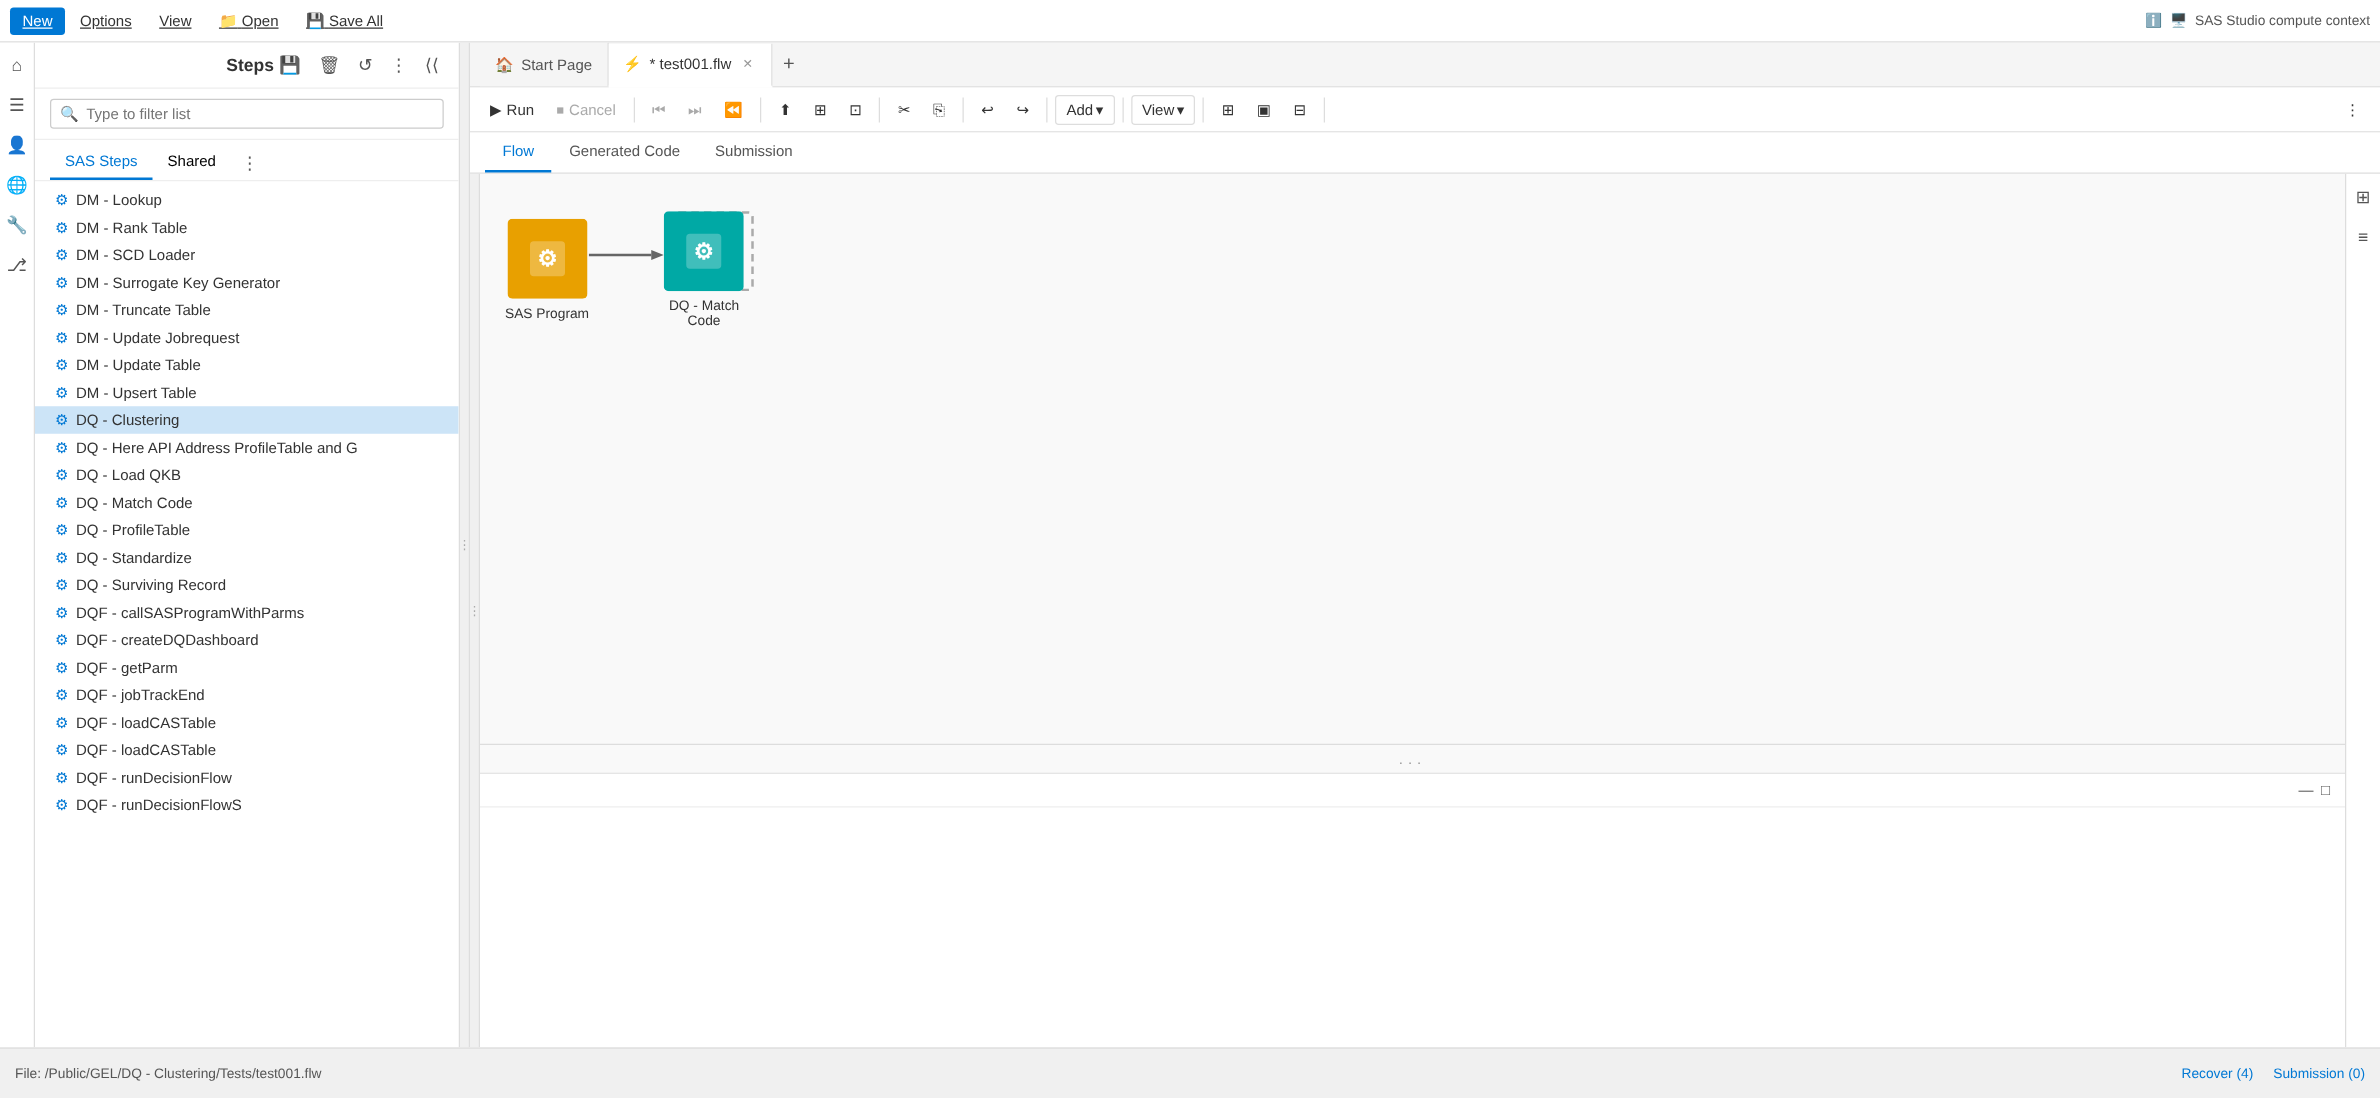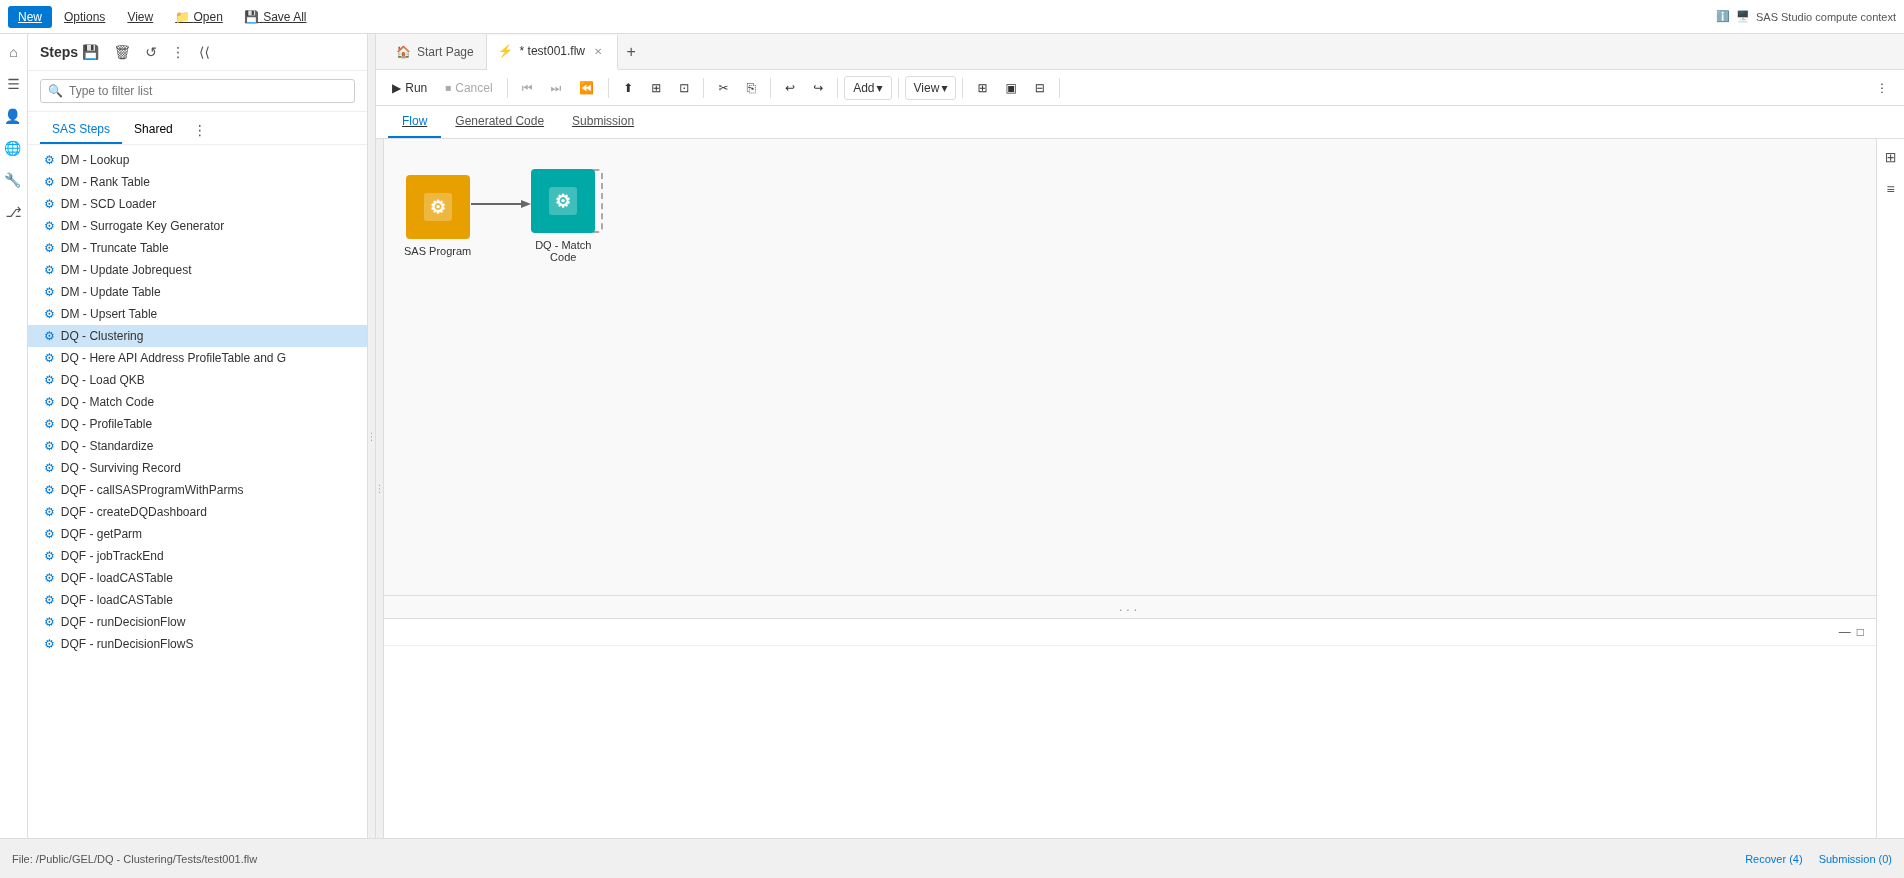--- a/index.html
+++ b/index.html
@@ -24,21 +24,21 @@
       width: 28px; background: #fff; border-right: 1px solid #ddd; display: flex; flex-direction: column;
       align-items: center; padding: 6px 0; gap: 8px; flex-shrink: 0;
     }
     .icon-bar-item { width: 24px; height: 24px; display: flex; align-items: center; justify-content: center; cursor: pointer; border-radius: 3px; color: #555; font-size: 14px; }
 
     
     .steps-panel {
       width: 340px; background: #fff; border-right: 1px solid #ddd; display: flex; flex-direction: column; flex-shrink: 0; overflow: hidden;
     }
     .steps-header {
-      display: flex; align-items: center; justify-content: flex-start; padding: 8px 12px;
+      display: flex; align-items: center; justify-content: flex-end; padding: 8px 12px;
       border-bottom: 1px solid #eee;
     }
     .steps-title { font-weight: 600; font-size: 14px; }
     .steps-header-icons { display: flex; gap: 6px; align-items: center; }
     .steps-header-icon { cursor: pointer; color: #555; font-size: 14px; padding: 2px 4px; border-radius: 3px; }
 
     
     .search-bar { padding: 8px 12px; border-bottom: 1px solid #eee; }
     .search-input-wrap { position: relative; }
     .search-input {
@@ -86,21 +86,21 @@
     }
     .toolbar-btn {
       display: flex; align-items: center; gap: 4px; padding: 4px 8px; cursor: pointer;
       border: none; background: transparent; font-size: 12px; color: #333; border-radius: 3px;
     }
     .toolbar-btn.disabled { color: #aaa; cursor: not-allowed; }
     .toolbar-sep { width: 1px; height: 20px; background: #ddd; margin: 0 4px; }
     .toolbar-dropdown { display: flex; align-items: center; gap: 2px; padding: 4px 8px; cursor: pointer; border: 1px solid #ddd; border-radius: 3px; font-size: 12px; background: #fff; }
 
     
-    .inner-tabs { display: flex; align-items: center; padding: 0 12px; border-bottom: 1px solid #ddd; background: #fff; flex-shrink: 0; text-decoration: underline; }
+    .inner-tabs { display: flex; align-items: center; padding: 0 12px; border-bottom: 1px solid #ddd; background: #fff; flex-shrink: 0; }
     .inner-tab { padding: 8px 14px; cursor: pointer; font-size: 12px; color: #555; border-bottom: 2px solid transparent; }
     .inner-tab.active { color: #0078d4; border-bottom: 2px solid #0078d4; font-weight: 500; }
     .canvas-main { flex: 1; background: #f9f9f9; position: relative; overflow: hidden; }
     .node-box {
       width: 64px; height: 64px; border-radius: 4px; display: flex; align-items: center;
       justify-content: center; font-size: 28px; position: relative; border: 2px solid transparent;
     }
     .node-box.sas-program { background: #e8a000; }
     .node-box.dq-match { background: #00a9a5; }
     .node-label { font-size: 11px; color: #333; text-align: center; max-width: 80px; }

